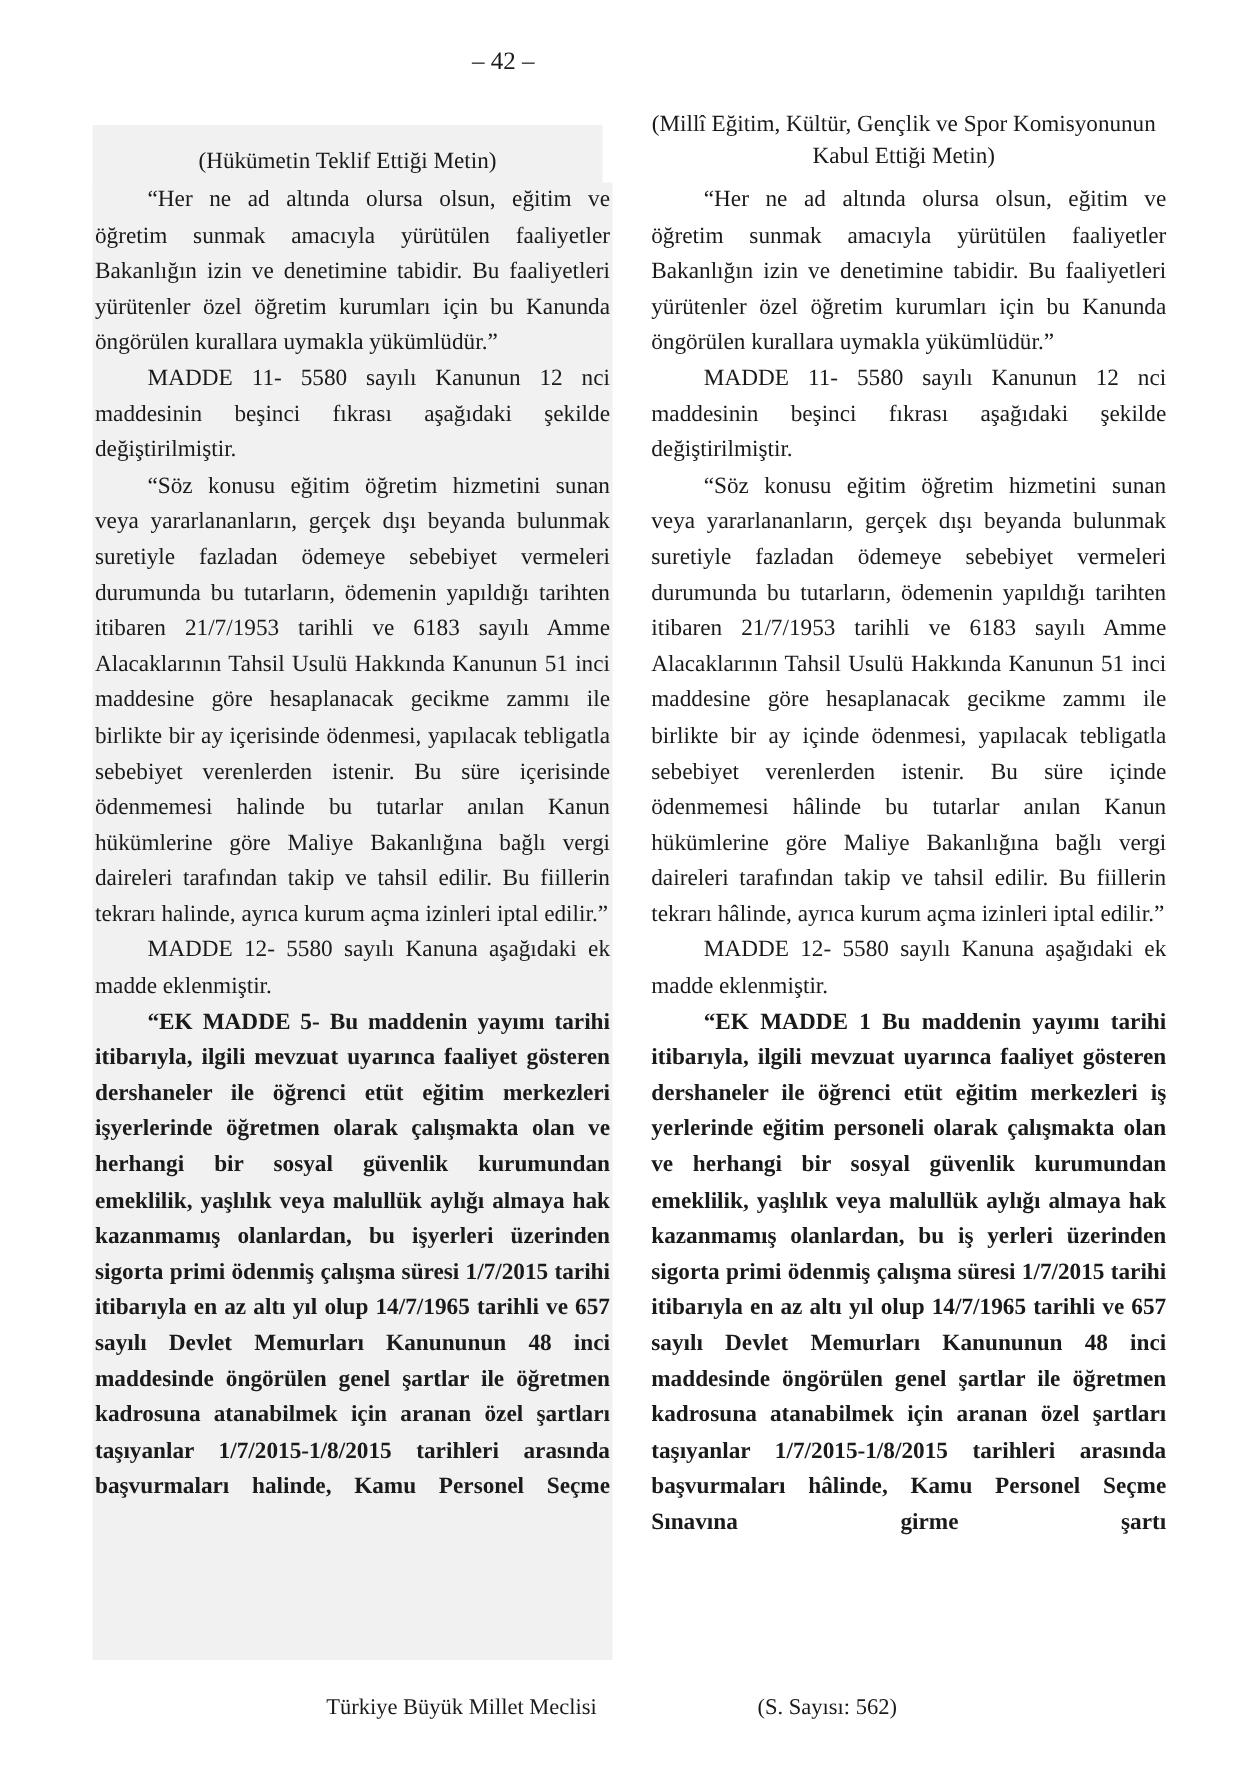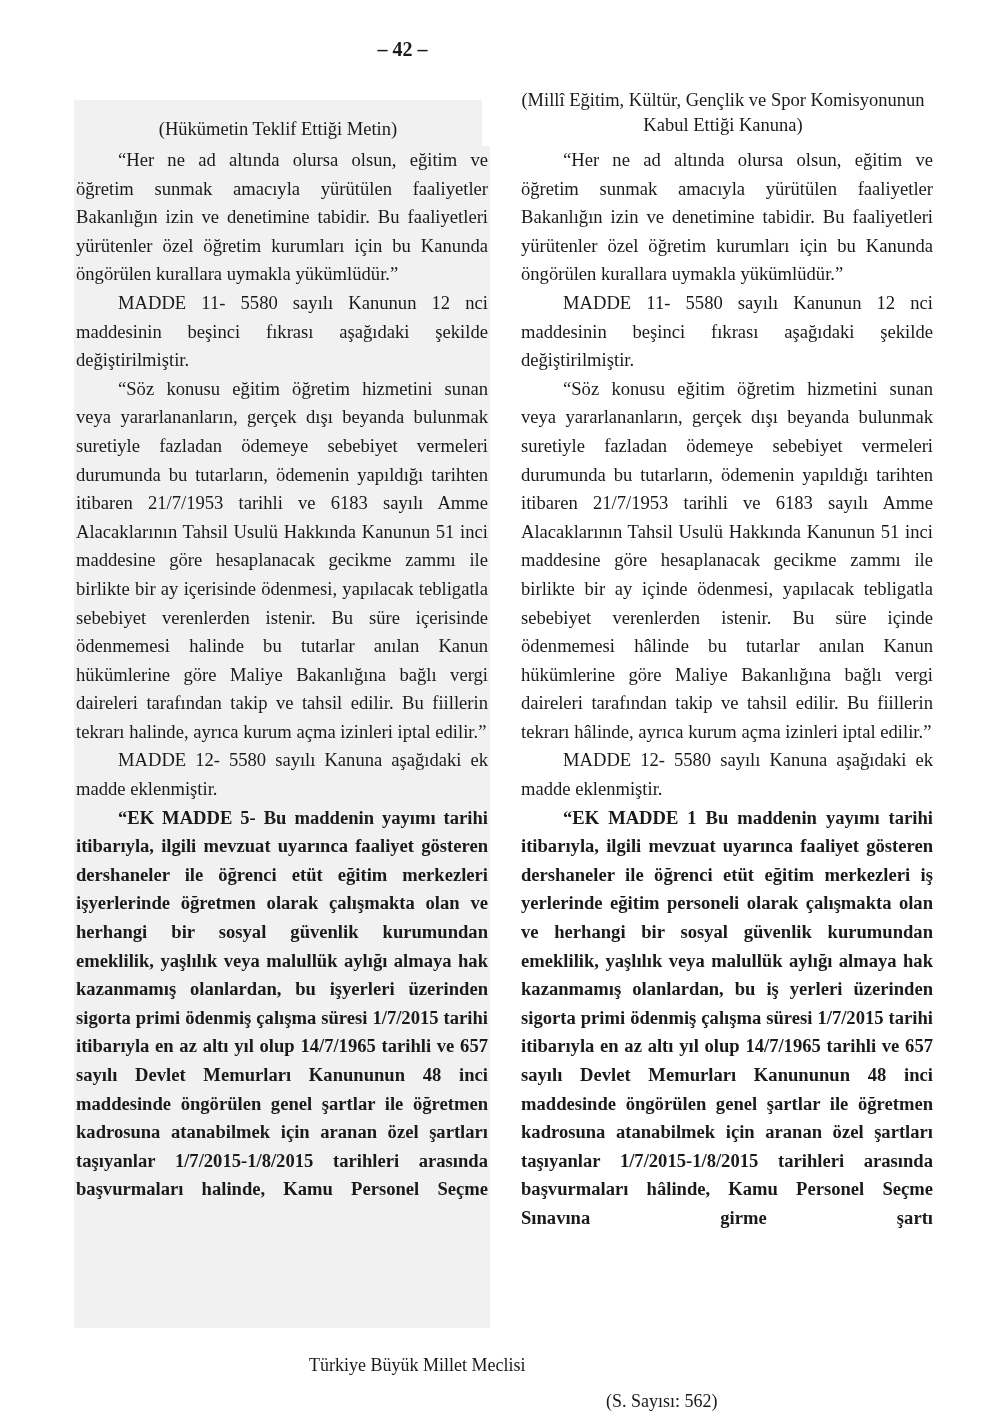--- a/index.html
+++ b/index.html
@@ -3,21 +3,21 @@
 <meta charset="utf-8">
 <style>
   html, body { margin: 0; padding: 0; background: #ffffff; }
   body {
     width: 1000px; height: 1421px; position: relative; overflow: hidden;
     font-family: "Liberation Serif", "DejaVu Serif", serif;
     color: #1a1a1a;
   }
   .page-number {
     position: absolute; top: 38px; left: 0; width: 805px;
-    text-align: center; font-size: 20px; font-weight: bold;
+    text-align: center; font-size: 20px; font-weight: normal;
   }
   .col { position: absolute; width: 408px; }
   .col-left { left: 74px; }
   .col-right { left: 519px; }
   .col-head {
     height: 57px; display: flex; align-items: center; justify-content: center;
     text-align: center; font-size: 18.5px; line-height: 24px;
   }
   .col-left .col-head { background: #f1f1f1; top: 100px; position: absolute; width: 408px; }
   .col-right .col-head { position: absolute; top: 84px; width: 408px; line-height: 25px; }
@@ -26,41 +26,41 @@
     font-size: 18.6px; line-height: 28.6px; text-align: justify;
     padding: 0 2px; box-sizing: border-box;
   }
   .col-left .col-body { background: #f1f1f1; height: 1182px; }
   .para { margin: 0; text-indent: 42px; }
   .para b { font-weight: normal; }
   .lastline-justify { text-align-last: justify; font-weight: bold; }
   .footer {
     position: absolute; top: 1355px; left: 0; width: 1000px; font-size: 18px;
   }
-  .footer .left { position: absolute; left: 261px; margin-left: 48px; }
-  .footer .right { position: absolute; left: 606px; margin-top: 36px; }
+  .footer .left { position: absolute; left: 261px; }
+  .footer .right { position: absolute; left: 606px; }
 </style>
 </head>
 <body>
 
 <div class="page-number">– 42 –</div>
 
 <div class="col col-left">
   <div class="col-head">(Hükümetin Teklif Ettiği Metin)</div>
   <div class="col-body">
     <p class="para">“Her ne ad altında olursa olsun, eğitim ve öğretim sunmak amacıyla yürütülen faaliyetler Bakanlığın izin ve denetimine tabidir. Bu faaliyetleri yürütenler özel öğretim kurumları için bu Kanunda öngörülen kurallara uymakla yükümlüdür.”</p>
     <p class="para"><b>MADDE 11-</b><span> 5580 sayılı Kanunun 12 nci maddesinin beşinci fıkrası aşağıdaki şekilde değiştirilmiştir.</span></p>
     <p class="para">“Söz konusu eğitim öğretim hizmetini sunan veya yararlananların, gerçek dışı beyanda bulunmak suretiyle fazladan ödemeye sebebiyet vermeleri durumunda bu tutarların, ödemenin yapıldığı tarihten itibaren 21/7/1953 tarihli ve 6183 sayılı Amme Alacaklarının Tahsil Usulü Hakkında Kanunun 51 inci maddesine göre hesaplanacak gecikme zammı ile birlikte bir ay içerisinde ödenmesi, yapılacak tebligatla sebebiyet verenlerden istenir. Bu süre içerisinde ödenmemesi halinde bu tutarlar anılan Kanun hükümlerine göre Maliye Bakanlığına bağlı vergi daireleri tarafından takip ve tahsil edilir. Bu fiillerin tekrarı halinde, ayrıca kurum açma izinleri iptal edilir.”</p>
     <p class="para"><b>MADDE 12-</b><span> 5580 sayılı Kanuna aşağıdaki ek madde eklenmiştir.</span></p>
     <p class="para lastline-justify">“EK MADDE 5- Bu maddenin yayımı tarihi itibarıyla, ilgili mevzuat uyarınca faaliyet gösteren dershaneler ile öğrenci etüt eğitim merkezleri işyerlerinde öğretmen olarak çalışmakta olan ve herhangi bir sosyal güvenlik kurumundan emeklilik, yaşlılık veya malullük aylığı almaya hak kazanmamış olanlardan, bu işyerleri üzerinden sigorta primi ödenmiş çalışma süresi 1/7/2015 tarihi itibarıyla en az altı yıl olup 14/7/1965 tarihli ve 657 sayılı Devlet Memurları Kanununun 48 inci maddesinde öngörülen genel şartlar ile öğretmen kadrosuna atanabilmek için aranan özel şartları taşıyanlar 1/7/2015-1/8/2015 tarihleri arasında başvurmaları halinde, Kamu Personel Seçme</p>
   </div>
 </div>
 
 <div class="col col-right">
-  <div class="col-head">(Millî Eğitim, Kültür, Gençlik ve Spor Komisyonunun Kabul Ettiği Kanuna)</div>
+  <div class="col-head">(Millî Eğitim, Kültür, Gençlik ve Spor Komisyonunun Kabul Ettiği Metin)</div>
   <div class="col-body">
     <p class="para">“Her ne ad altında olursa olsun, eğitim ve öğretim sunmak amacıyla yürütülen faaliyetler Bakanlığın izin ve denetimine tabidir. Bu faaliyetleri yürütenler özel öğretim kurumları için bu Kanunda öngörülen kurallara uymakla yükümlüdür.”</p>
     <p class="para"><b>MADDE 11-</b><span> 5580 sayılı Kanunun 12 nci maddesinin beşinci fıkrası aşağıdaki şekilde değiştirilmiştir.</span></p>
     <p class="para">“Söz konusu eğitim öğretim hizmetini sunan veya yararlananların, gerçek dışı beyanda bulunmak suretiyle fazladan ödemeye sebebiyet vermeleri durumunda bu tutarların, ödemenin yapıldığı tarihten itibaren 21/7/1953 tarihli ve 6183 sayılı Amme Alacaklarının Tahsil Usulü Hakkında Kanunun 51 inci maddesine göre hesaplanacak gecikme zammı ile birlikte bir ay içinde ödenmesi, yapılacak tebligatla sebebiyet verenlerden istenir. Bu süre içinde ödenmemesi hâlinde bu tutarlar anılan Kanun hükümlerine göre Maliye Bakanlığına bağlı vergi daireleri tarafından takip ve tahsil edilir. Bu fiillerin tekrarı hâlinde, ayrıca kurum açma izinleri iptal edilir.”</p>
     <p class="para"><b>MADDE 12-</b><span> 5580 sayılı Kanuna aşağıdaki ek madde eklenmiştir.</span></p>
     <p class="para lastline-justify">“EK MADDE 1   Bu maddenin yayımı tarihi itibarıyla, ilgili mevzuat uyarınca faaliyet gösteren dershaneler ile öğrenci etüt eğitim merkezleri iş yerlerinde eğitim personeli olarak çalışmakta olan ve herhangi bir sosyal güvenlik kurumundan emeklilik, yaşlılık veya malullük aylığı almaya hak kazanmamış olanlardan, bu iş yerleri üzerinden sigorta primi ödenmiş çalışma süresi 1/7/2015 tarihi itibarıyla en az altı yıl olup 14/7/1965 tarihli ve 657 sayılı Devlet Memurları Kanununun 48 inci maddesinde öngörülen genel şartlar ile öğretmen kadrosuna atanabilmek için aranan özel şartları taşıyanlar 1/7/2015-1/8/2015 tarihleri arasında başvurmaları hâlinde, Kamu Personel Seçme Sınavına girme şartı</p>
   </div>
 </div>
 
 <div class="footer">

